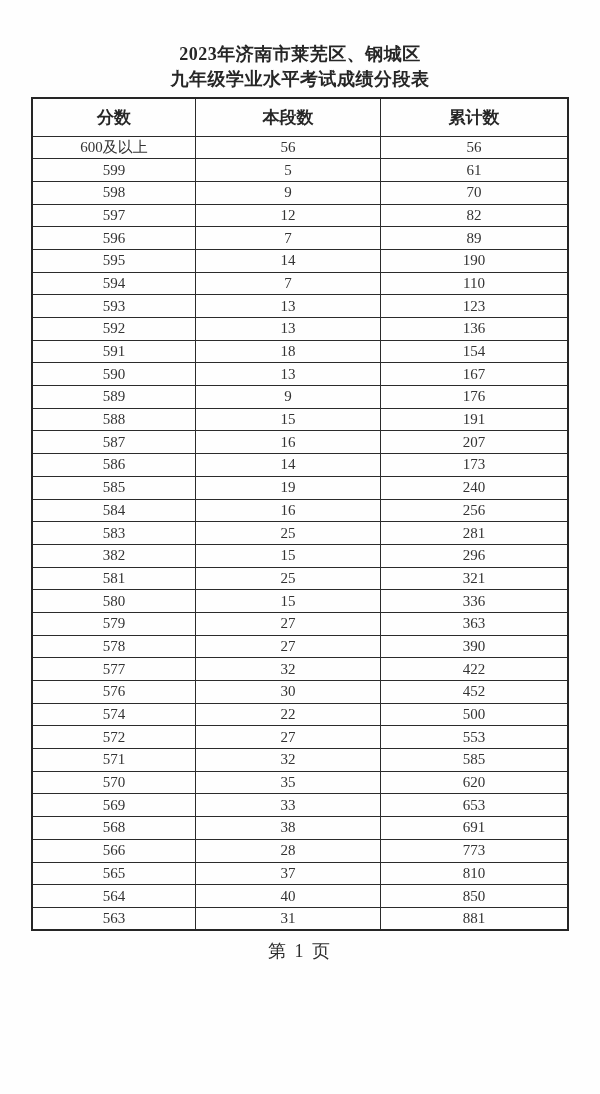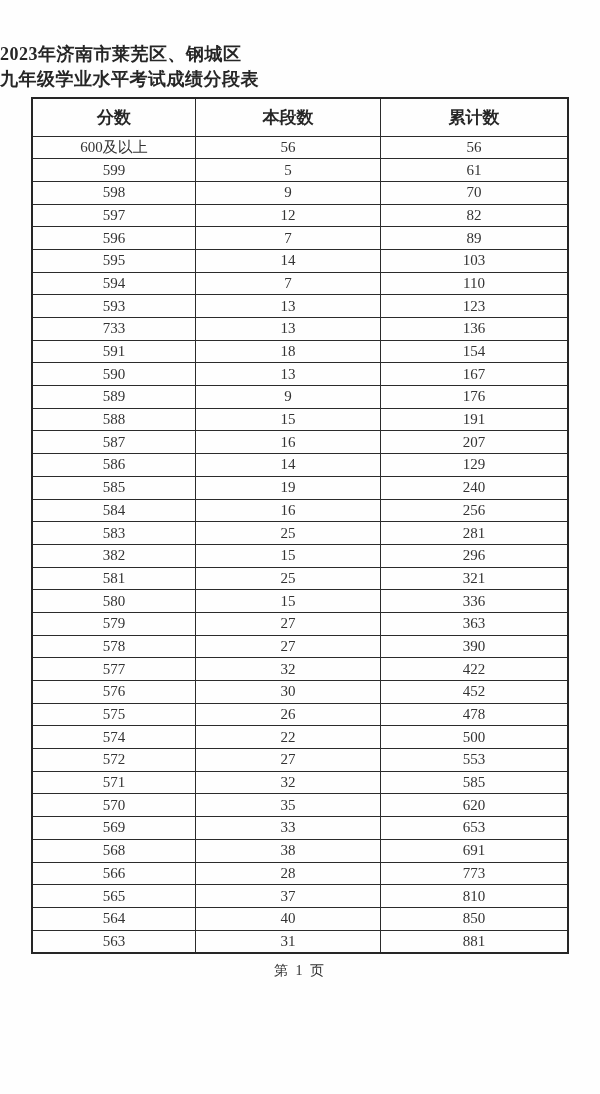--- a/index.html
+++ b/index.html
@@ -10,20 +10,21 @@
   }
   .page {
     position: relative;
     width: 600px;
     height: 1094px;
     background: #fefefe;
     overflow: hidden;
   }
   .title-block {
     padding-top: 42px;
+    text-align: center;
   }
   .title-line {
     font-size: 18px;
     font-weight: bold;
     line-height: 25px;
     color: #262626;
     letter-spacing: 0.5px;
   }
   table.score-table {
     width: 538px;
@@ -50,21 +51,21 @@
     color: #333333;
     padding: 0;
     line-height: 1;
   }
   col.c1 { width: 30.5%; }
   col.c2 { width: 34.5%; }
   col.c3 { width: 35%; }
   .footer {
     margin-top: 8px;
     text-align: center;
-    font-size: 14px;
+    font-size: 18px;
     color: #2e2e2e;
     letter-spacing: 2px;
   }
 </style>
 </head>
 <body>
 
 <div class="page">
 
   <div class="title-block">
@@ -107,34 +108,34 @@
           <td>82</td>
         </tr>
         <tr>
           <td>596</td>
           <td>7</td>
           <td>89</td>
         </tr>
         <tr>
           <td>595</td>
           <td>14</td>
-          <td>103</td>
+          <td>190</td>
         </tr>
         <tr>
           <td>594</td>
           <td>7</td>
           <td>110</td>
         </tr>
         <tr>
           <td>593</td>
           <td>13</td>
           <td>123</td>
         </tr>
         <tr>
-          <td>733</td>
+          <td>592</td>
           <td>13</td>
           <td>136</td>
         </tr>
         <tr>
           <td>591</td>
           <td>18</td>
           <td>154</td>
         </tr>
         <tr>
           <td>590</td>
@@ -152,21 +153,21 @@
           <td>191</td>
         </tr>
         <tr>
           <td>587</td>
           <td>16</td>
           <td>207</td>
         </tr>
         <tr>
           <td>586</td>
           <td>14</td>
-          <td>129</td>
+          <td>173</td>
         </tr>
         <tr>
           <td>585</td>
           <td>19</td>
           <td>240</td>
         </tr>
         <tr>
           <td>584</td>
           <td>16</td>
           <td>256</td>
@@ -205,25 +206,20 @@
           <td>577</td>
           <td>32</td>
           <td>422</td>
         </tr>
         <tr>
           <td>576</td>
           <td>30</td>
           <td>452</td>
         </tr>
         <tr>
-          <td>575</td>
-          <td>26</td>
-          <td>478</td>
-        </tr>
-        <tr>
           <td>574</td>
           <td>22</td>
           <td>500</td>
         </tr>
         <tr>
           <td>572</td>
           <td>27</td>
           <td>553</td>
         </tr>
         <tr>

